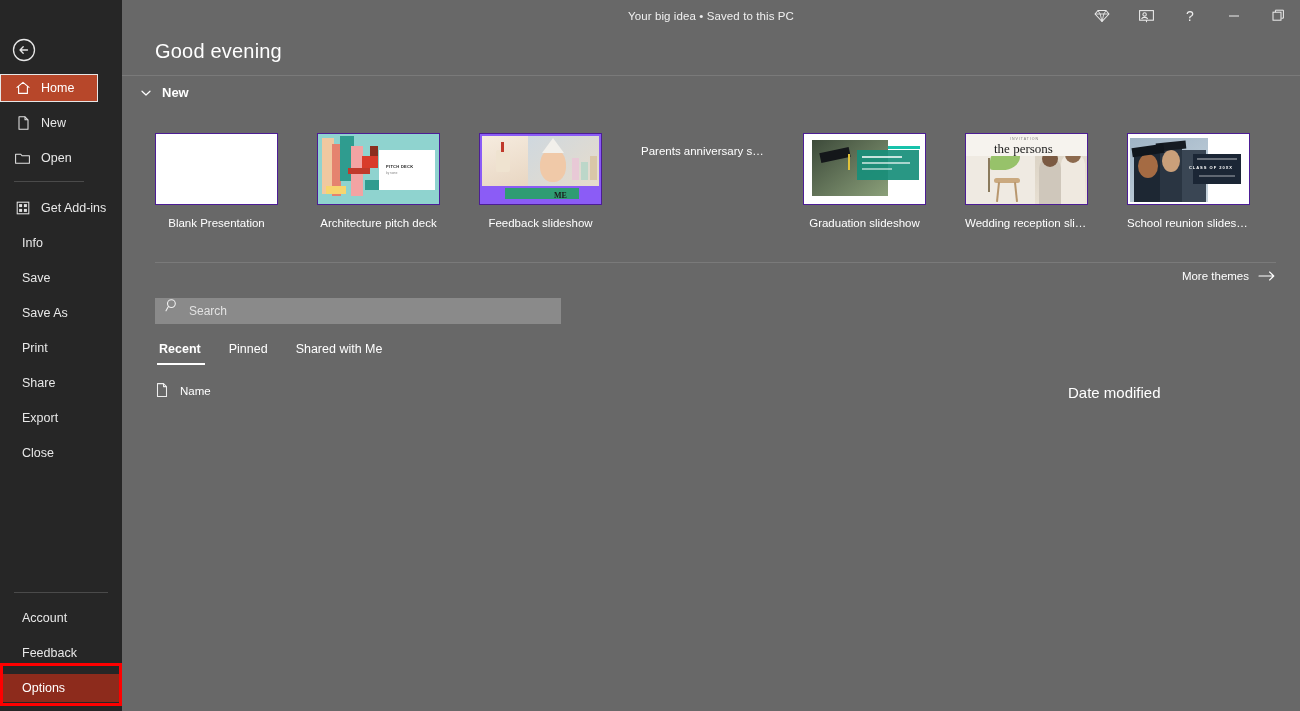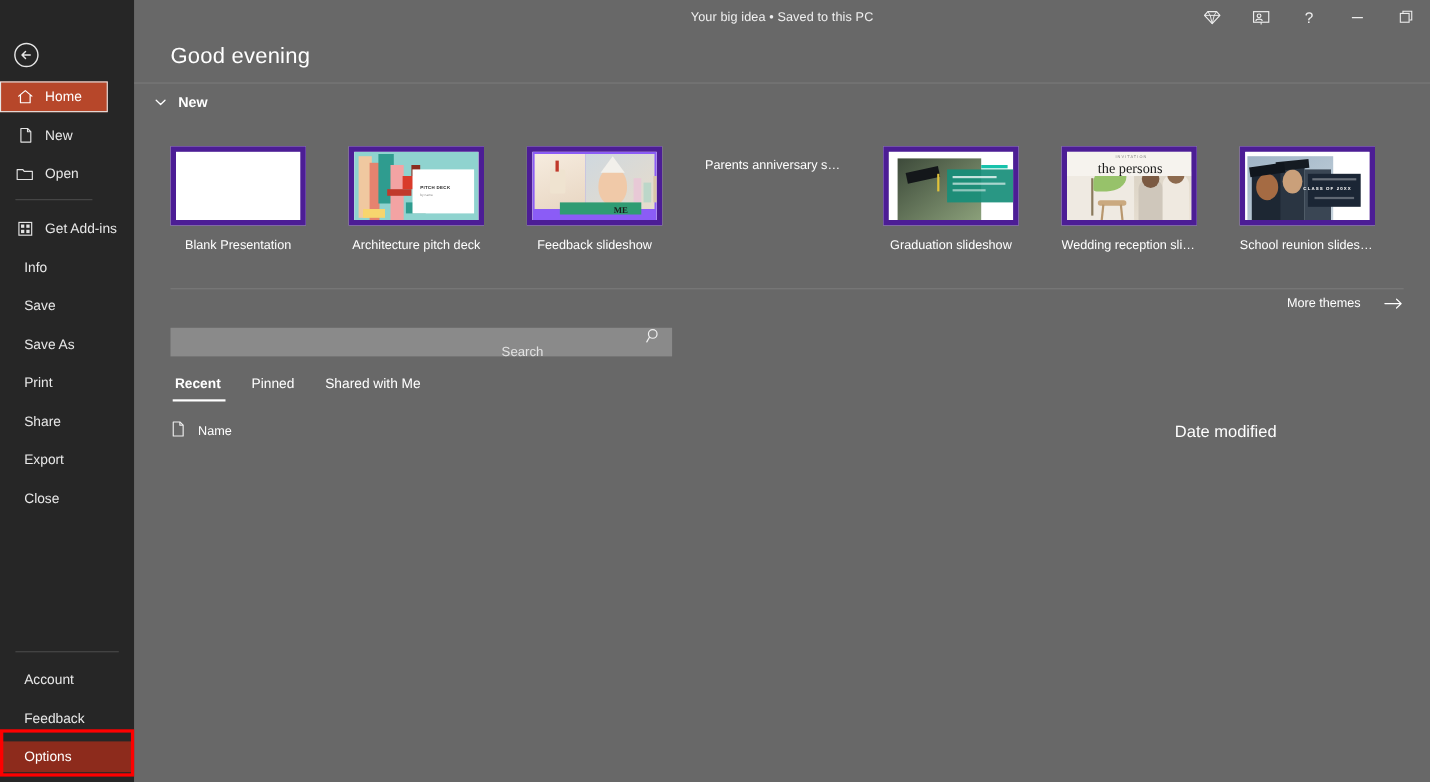--- a/index.html
+++ b/index.html
@@ -150,21 +150,21 @@
 
   .templates {
     position: absolute;
     left: 33px; top: 133px;
     display: flex;
     gap: 39px;
   }
   .tpl { width: 123px; cursor: pointer; }
   .tpl-thumb {
     width: 123px; height: 72px;
-    border: 5px solid #4c1d95;
+    border: 1px solid #4c1d95;
     background: #ffffff;
     overflow: hidden;
     position: relative;
   }
   .tpl-name {
     margin-top: 12px;
     color: #ffffff;
     font-size: 11.5px;
     text-align: center;
     white-space: nowrap;
@@ -255,43 +255,42 @@
   .a-sch .c2 { position:absolute; left:28px; top:8px; width:30px; height:8px; background:#151b22; transform:rotate(-6deg);}
   .a-sch .g3 { position:absolute; left:54px; top:16px; width:24px; height:52px; background:#3a4654;}
   .a-sch .card { position:absolute; right:8px; top:20px; width:48px; height:30px; background:#1b2635;}
   .a-sch .ct1 { position:absolute; right:12px; top:24px; width:40px; height:2px; background:rgba(255,255,255,.35);}
   .a-sch .ct2 { position:absolute; right:16px; top:31px; font-size:4px; font-weight:bold; color:#fff; letter-spacing:1px;}
   .a-sch .ct3 { position:absolute; right:14px; top:41px; width:36px; height:2px; background:rgba(255,255,255,.3);}
 
   .more-themes {
     position: absolute;
     right: 24px; top: 270px;
-    display: flex; align-items: flex-start; gap: 21px;
+    display: flex; align-items: flex-start; gap: 9px;
     color: #ffffff;
     font-size: 11.5px;
     cursor: pointer;
   }
   .more-themes .arrow { display:flex; align-items:center; }
 
   .hr-mid {
     position: absolute;
     left: 33px; right: 24px; top: 262px;
     height: 1px;
     background: #7a7a7a;
   }
 
   
   .searchbox {
     position: absolute;
     left: 33px; top: 298px;
-    width: 456px; height: 26px;
+    width: 406px; height: 26px;
     background: #8a8a8a;
-    display: flex; align-items: flex-end;
+    display: flex; align-items: flex-start;
     cursor: text;
-    flex-direction: column;
   }
   .searchbox .sico { width: 34px; display:flex; align-items:center; justify-content:center; }
   .searchbox input {
     flex: 1 1 auto;
     border: none; outline: none; background: transparent;
     color: #f2f2f2;
     font-size: 12px;
     font-family: "Liberation Sans", sans-serif;
     height: 100%;
   }

